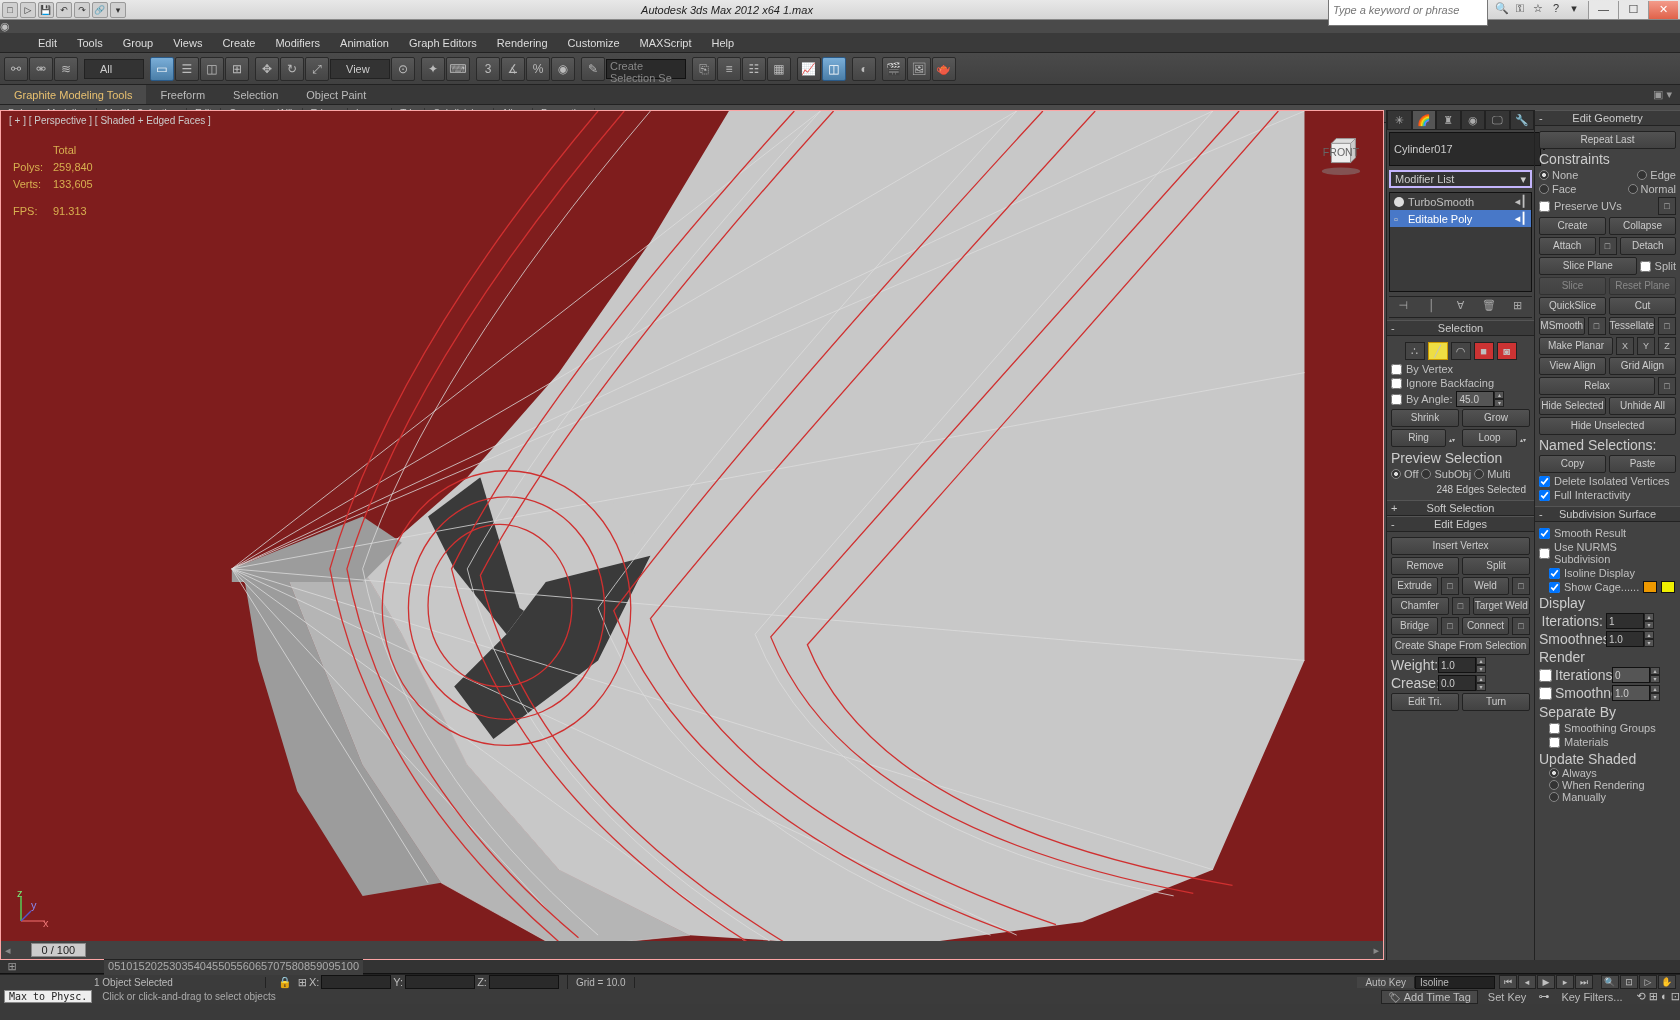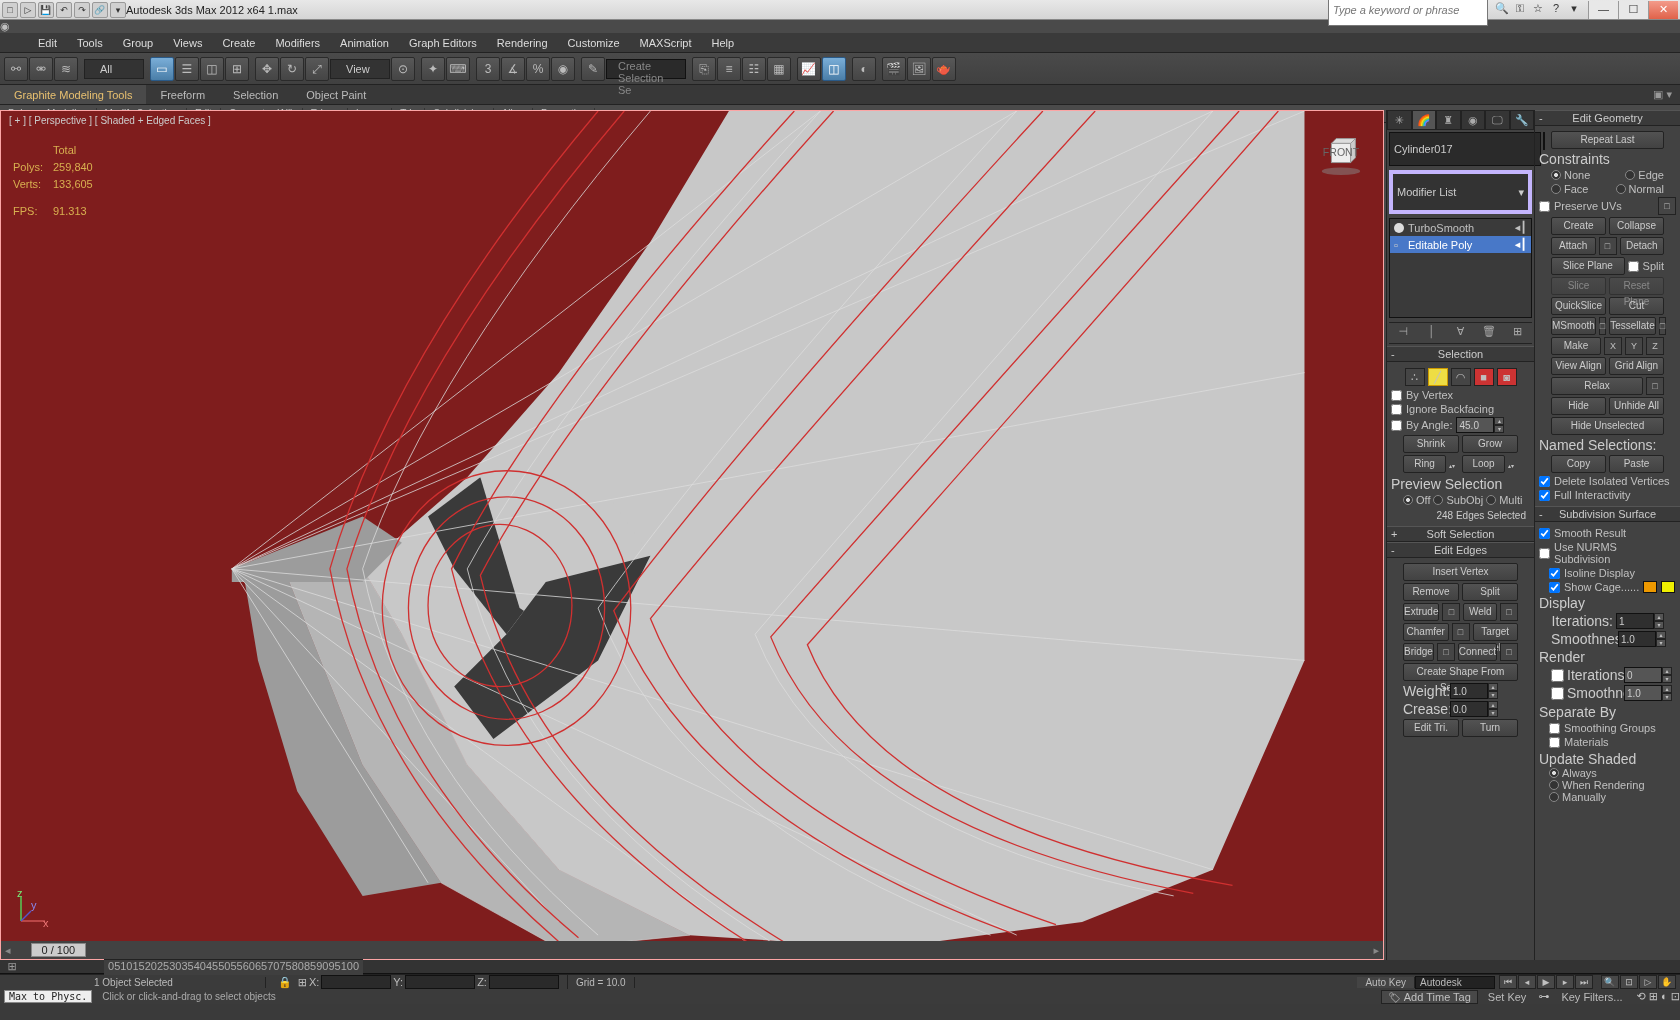--- a/index.html
+++ b/index.html
@@ -2,41 +2,41 @@
 <html><head>
 <meta charset="utf-8">
 <style>
 * { margin: 0; padding: 0; box-sizing: border-box; font-family: "Segoe UI", Tahoma, sans-serif; font-size: 11px; }
 body { background: #4a4a4a; color: #c0c0c0; width: 1680px; height: 1020px; overflow: hidden; position: relative; }
 
 
 .titlebar { height: 20px; background: linear-gradient(#e8e8e8,#d5d5d5); display: flex; align-items: center; padding: 0 2px; border-bottom: 1px solid #888; }
 .titlebar .qat { display: flex; gap: 2px; }
 .titlebar .qat span { width: 16px; height: 16px; background: #d0d0d0; border: 1px solid #999; border-radius: 2px; font-size: 9px; text-align:center; line-height:14px; color:#333; }
-.titlebar .center { flex: 1; color: #222; font-weight: normal; }
+.titlebar .center { flex: 1; text-align: center; color: #222; font-weight: normal; font-style: italic; }
 .titlebar .search { width: 160px; height: 32px; background: #fff; border: 1px solid #777; padding: 0 4px; color: #888; font-style: italic; }
 .titlebar .right-icons { display:flex; gap:2px; margin:0 6px; }
 .titlebar .right-icons span { width:16px; height:16px; font-size:11px; text-align:center; color:#333; }
 .titlebar .winbtns { display: flex; }
 .titlebar .winbtns div { width: 30px; height: 18px; border-left: 1px solid #999; text-align:center; font-size:11px; line-height:16px; }
 .titlebar .min { background:#e8e8e8; color:#333; }
 .titlebar .max { background:#e8e8e8; color:#333; }
 .titlebar .close { background: linear-gradient(#f39b8a,#e0624a); color:#fff; }
 
 
 .menubar { height: 20px; background: #3a3a3a; display: flex; align-items: center; padding-left: 30px; gap: 4px; border-bottom:1px solid #222; }
 .menubar span { padding: 0 8px; color: #ddd; cursor: default; }
 
 
 .maintoolbar { height: 32px; background: linear-gradient(#4a4a4a,#404040); display: flex; align-items: center; padding: 0 4px; gap: 1px; border-bottom:1px solid #222; }
 .maintoolbar .tbtn { width: 24px; height: 24px; background: linear-gradient(#585858,#454545); border: 1px solid #2a2a2a; border-radius: 2px; display:flex; align-items:center; justify-content:center; font-size:12px; color:#bbb; }
 .maintoolbar .tbtn.active { background: linear-gradient(#7aaed8,#4a7ea8); border-color:#2a5a88; color:#fff; }
 .maintoolbar .sep { width: 4px; }
 .maintoolbar .dropdown { height: 20px; background: #333; border: 1px solid #222; color:#ccc; padding: 0 15px; min-width:60px; display:flex; align-items:center; }
-.maintoolbar .textinput { height: 20px; background:#2a2a2a; border:1px solid #111; color:#888; padding:0 11px; width:80px; }
+.maintoolbar .textinput { height: 20px; background:#2a2a2a; border:1px solid #111; color:#888; padding:0 3px; width:80px; }
 
 
 .ribbontabs { height: 20px; background: #383838; display:flex; align-items:center; border-bottom:1px solid #222; }
 .ribbontabs span { padding: 0 14px; color:#bbb; height:100%; display:flex; align-items:center; }
 .ribbontabs span.active { background:#4a4a4a; color:#e8c070; }
 .ribbontabs .collapse { margin-left:auto; padding:0 8px; color:#999; }
 
 
 .ribbonsub { height: 18px; background: #4a4a4a; display:flex; align-items:center; border-bottom:1px solid #222; }
 .ribbonsub span { padding: 0 8px; color:#c8c8c8; border-right:1px solid #333; font-size:10px; }
@@ -56,40 +56,40 @@
 
 .cmdpanel { width: 294px; background:#424242; display:flex; }
 .cmdcol { width:148px; border-left:1px solid #222; display:flex; flex-direction:column; }
 .cmdcol2 { width:146px; border-left:1px solid #222; display:flex; flex-direction:column; overflow:hidden; }
 .cmdtabs { height:20px; display:flex; background:#353535; }
 .cmdtabs span { flex:1; text-align:center; font-size:11px; line-height:18px; border:1px solid #222; color:#aaa; }
 .cmdtabs span.active { background:#555; color:#eee; }
 .objname { display:flex; margin:2px; }
 .objname input { flex:1; height:34px; background:#2a2a2a; border:1px solid #111; color:#ccc; padding:0 4px; }
 .objname .color { width:18px; height:18px; background:#3a3232; border:1px solid #111; margin-left:2px; }
-.modlist-dd { margin:2px; height:18px; background:#333; border:4px solid #c4b5fd; color:#ccc; padding:18px 4px; display:flex; align-items:center; justify-content:space-between; }
+.modlist-dd { margin:2px; height:18px; background:#333; border:2px solid #c4b5fd; color:#ccc; padding:5px 4px; display:flex; align-items:center; justify-content:space-between; }
 .modstack { margin:2px; height:100px; background:#3a3a3a; border:1px solid #111; }
 .modstack .item { padding:2px 4px; display:flex; align-items:center; gap:4px; }
 .modstack .item.sel { background:#4878c8; color:#fff; }
 .modstack .bulb { width:10px; height:10px; background:#ddd; border-radius:50%; }
 .modstack .eye { width:10px; color:#ccc; }
 .modstackbtns { display:flex; justify-content:space-around; margin:2px; padding:2px 0; border-top:1px solid #222; border-bottom:1px solid #222; }
 .modstackbtns span { width:16px; height:16px; text-align:center; color:#aaa; }
 
 .rollout { margin:0; }
 .rollout .rhdr { background:#3a3a3a; height:16px; display:flex; align-items:center; justify-content:center; color:#ccc; border-top:1px solid #555; border-bottom:1px solid #222; position:relative; font-size:10px; }
 .rollout .rhdr .pm { position:absolute; left:4px; }
 .rollout .rbody { padding:3px 4px; }
 .subobj { display:flex; justify-content:center; gap:3px; margin:3px 0; }
 .subobj span { width:20px; height:18px; border:1px solid #222; background:#454545; font-size:11px; text-align:center; line-height:16px; }
 .subobj span.active { background:#eedd44; border-color:#cc9900; }
 .subobj span.red { background:#cc3333; }
 .chk { display:flex; align-items:center; gap:4px; margin:2px 0; font-size:10px; }
 .chk input { width:11px; height:11px; }
-.row { display:flex; gap:3px; margin:2px 12px; align-items:center; }
+.row { display:flex; gap:3px; margin:2px 0; align-items:center; }
 .btn { flex:1; height:18px; background:linear-gradient(#525252,#424242); border:1px solid #222; color:#ccc; font-size:10px; text-align:center; line-height:16px; border-radius:2px; }
 .spinner { display:flex; align-items:center; }
 .spinner input { width:38px; height:16px; background:#2f2f2f; border:1px solid #111; color:#ccc; padding:0 2px; font-size:10px; }
 .spinner .ar { width:10px; display:flex; flex-direction:column; }
 .spinner .ar span { height:8px; background:#555; border:1px solid #222; font-size:6px; text-align:center; line-height:6px; }
 .lbl { font-size:14px; color:#ccc; }
 .radio { display:flex; align-items:center; gap:3px; font-size:10px; }
 .radio .dot { width:10px; height:10px; border:1px solid #888; border-radius:50%; background:#333; }
 .radio .dot.on { background:radial-gradient(#ddd 30%, #333 40%); }
 .sqbtn { width:18px; height:18px; background:#454545; border:1px solid #222; font-size:9px; text-align:center; line-height:16px; }
@@ -731,21 +731,21 @@
           <span>Y:</span>
           <input style="">
         </div>
       <div class="fld">
           <span>Z:</span>
           <input style="">
         </div>
     </div>
     <div class="cell">Grid = 10.0</div>
     <div class="cell autokey" style="background:#444">Auto Key</div>
-    <div class="cell keydd">Autodesk</div>
+    <div class="cell keydd">Isoline</div>
     <div class="playbtns">
       <span>⏮</span>
       <span>◂</span>
       <span>▶</span>
       <span>▸</span>
       <span>⏭</span>
     </div>
     <div class="playbtns">
       <span>🔍</span>
       <span>⊡</span>

